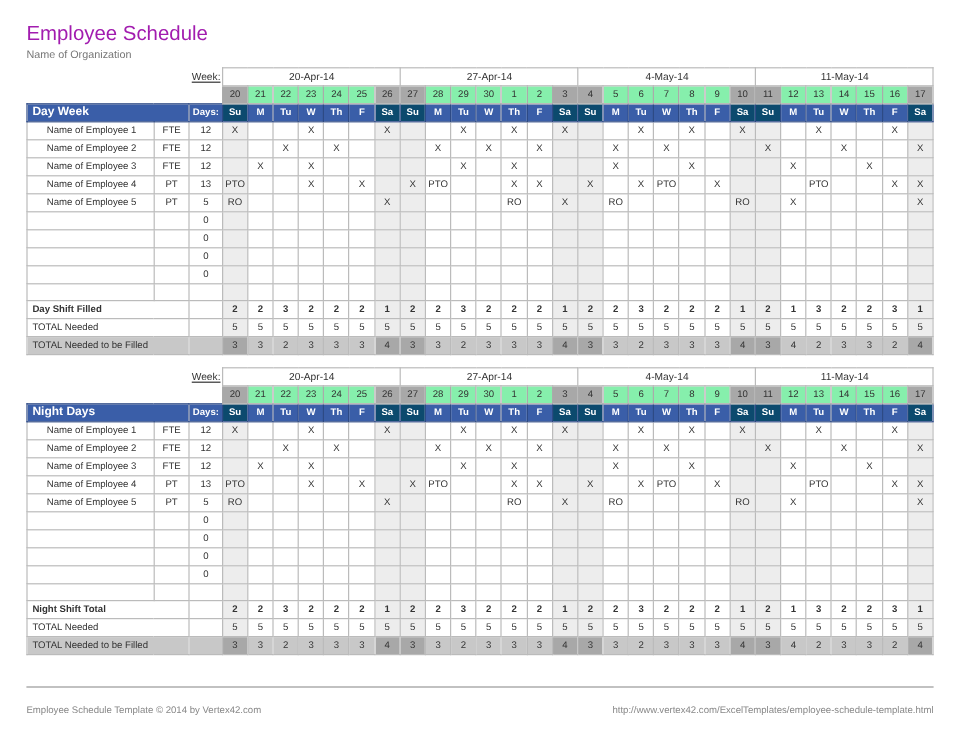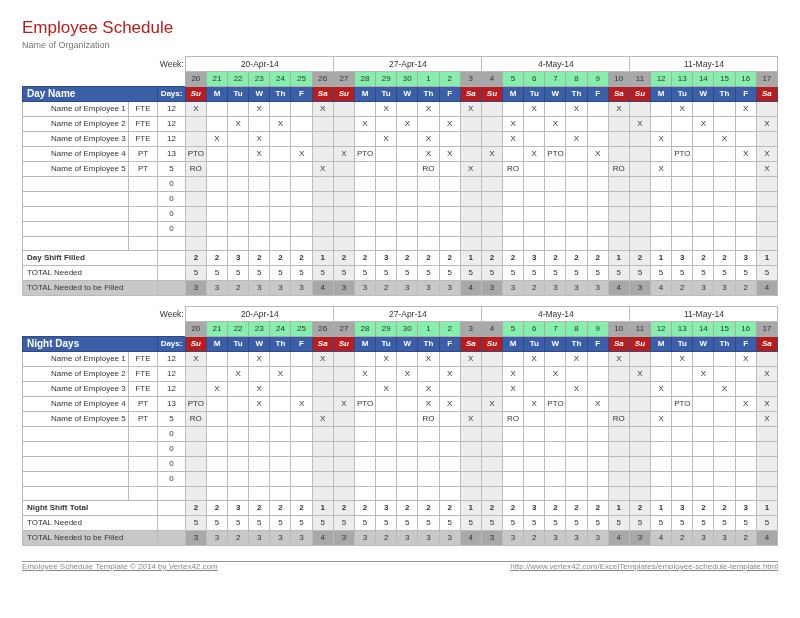--- a/index.html
+++ b/index.html
@@ -5,55 +5,55 @@
   * { box-sizing: border-box; }
   body {
     margin: 0;
     padding: 18px 22px;
     font-family: Arial, Helvetica, sans-serif;
     font-size: 10px;
     color: #333;
     background: #fff;
     width: 800px;
   }
-  h1 { font-size: 17px; font-weight: normal; color: #b91c1c; margin: 0 0 2px 0; }
+  h1 { font-size: 17px; font-weight: normal; color: #a21caf; margin: 0 0 2px 0; }
   .org { font-size: 9px; color: #777; margin-bottom: 6px; }
   table { border-collapse: collapse; width: 100%; table-layout: fixed; }
   td, th {
     border: 1px solid #bbb;
     padding: 1px 2px;
     text-align: center;
     font-size: 8px;
     height: 14px;
     line-height: 12px;
     overflow: hidden;
     white-space: nowrap;
   }
   col.name { width: 100px; }
   col.type { width: 28px; }
   col.days { width: 26px; }
   col.day  { width: 20px; }
   .noborder td, .noborder th { border: none; }
   .week-row td { border: none; text-align: center; font-size: 8.5px; color: #333; }
-  .week-label { text-align: right !important; padding-right: 4px !important; }
+  .week-label { text-align: right !important; padding-right: 4px !important; text-decoration: underline; }
   .num-row td { background: #86efac; border-color: #aaa; font-size: 8px; }
   .num-row td.lbl { background: #fff; border: none; }
   .num-row td.sa, .num-row td.su { background: #a8a8a8; margin-left: 32px; }
   .head-row td { background: #3a5ea8; color: #fff; font-weight: bold; border-color: #2d4a85; }
   .head-row td.title { text-align: left; padding-left: 4px; font-size: 10px; }
-  .head-row td.sa, .head-row td.su { background: #b91c1c; font-style: italic; }
-  .body-row td.lbl { text-align: right; padding-left: 4px; }
+  .head-row td.sa, .head-row td.su { background: #0c4a6e; }
+  .body-row td.lbl { text-align: center; padding-left: 4px; }
   .body-row td.sa, .body-row td.su { background: #ededed; }
   .sum-row td.sa, .sum-row td.su { background: #ededed; }
   .sum-row td.lbl { text-align: left; padding-left: 4px; }
   .sum-row.bold td { font-weight: bold; }
   .fill-row td { background: #c8c8c8; }
   .fill-row td.lbl { background: #c8c8c8; text-align: left; padding-left: 4px; }
   .fill-row td.sa, .fill-row td.su { background: #a8a8a8; }
-  .footer { margin-top: 15px; border-top: 1px solid #999; padding-top: 0; font-size: 8px; color: #888; display: flex; justify-content: space-between; text-decoration: underline; }
+  .footer { margin-top: 26px; border-top: 1px solid #999; padding-top: 14px; font-size: 8px; color: #888; display: flex; justify-content: space-between; }
 </style>
 </head>
 <body>
 
 <h1>Employee Schedule</h1>
 <div class="org">Name of Organization</div>
 
 <div id="schedule">
     <table>
       <colgroup>
@@ -123,21 +123,21 @@
           <td class="sa">10</td>
           <td class="su">11</td>
           <td class="">12</td>
           <td class="">13</td>
           <td class="">14</td>
           <td class="">15</td>
           <td class="">16</td>
           <td class="sa">17</td>
         </tr>
         <tr class="head-row">
-          <td class="title" colspan="2">Day Name</td>
+          <td class="title" colspan="2">Day Week</td>
           <td>Days:</td>
           <td class="su">Su</td>
           <td class="">M</td>
           <td class="">Tu</td>
           <td class="">W</td>
           <td class="">Th</td>
           <td class="">F</td>
           <td class="sa">Sa</td>
           <td class="su">Su</td>
           <td class="">M</td>

